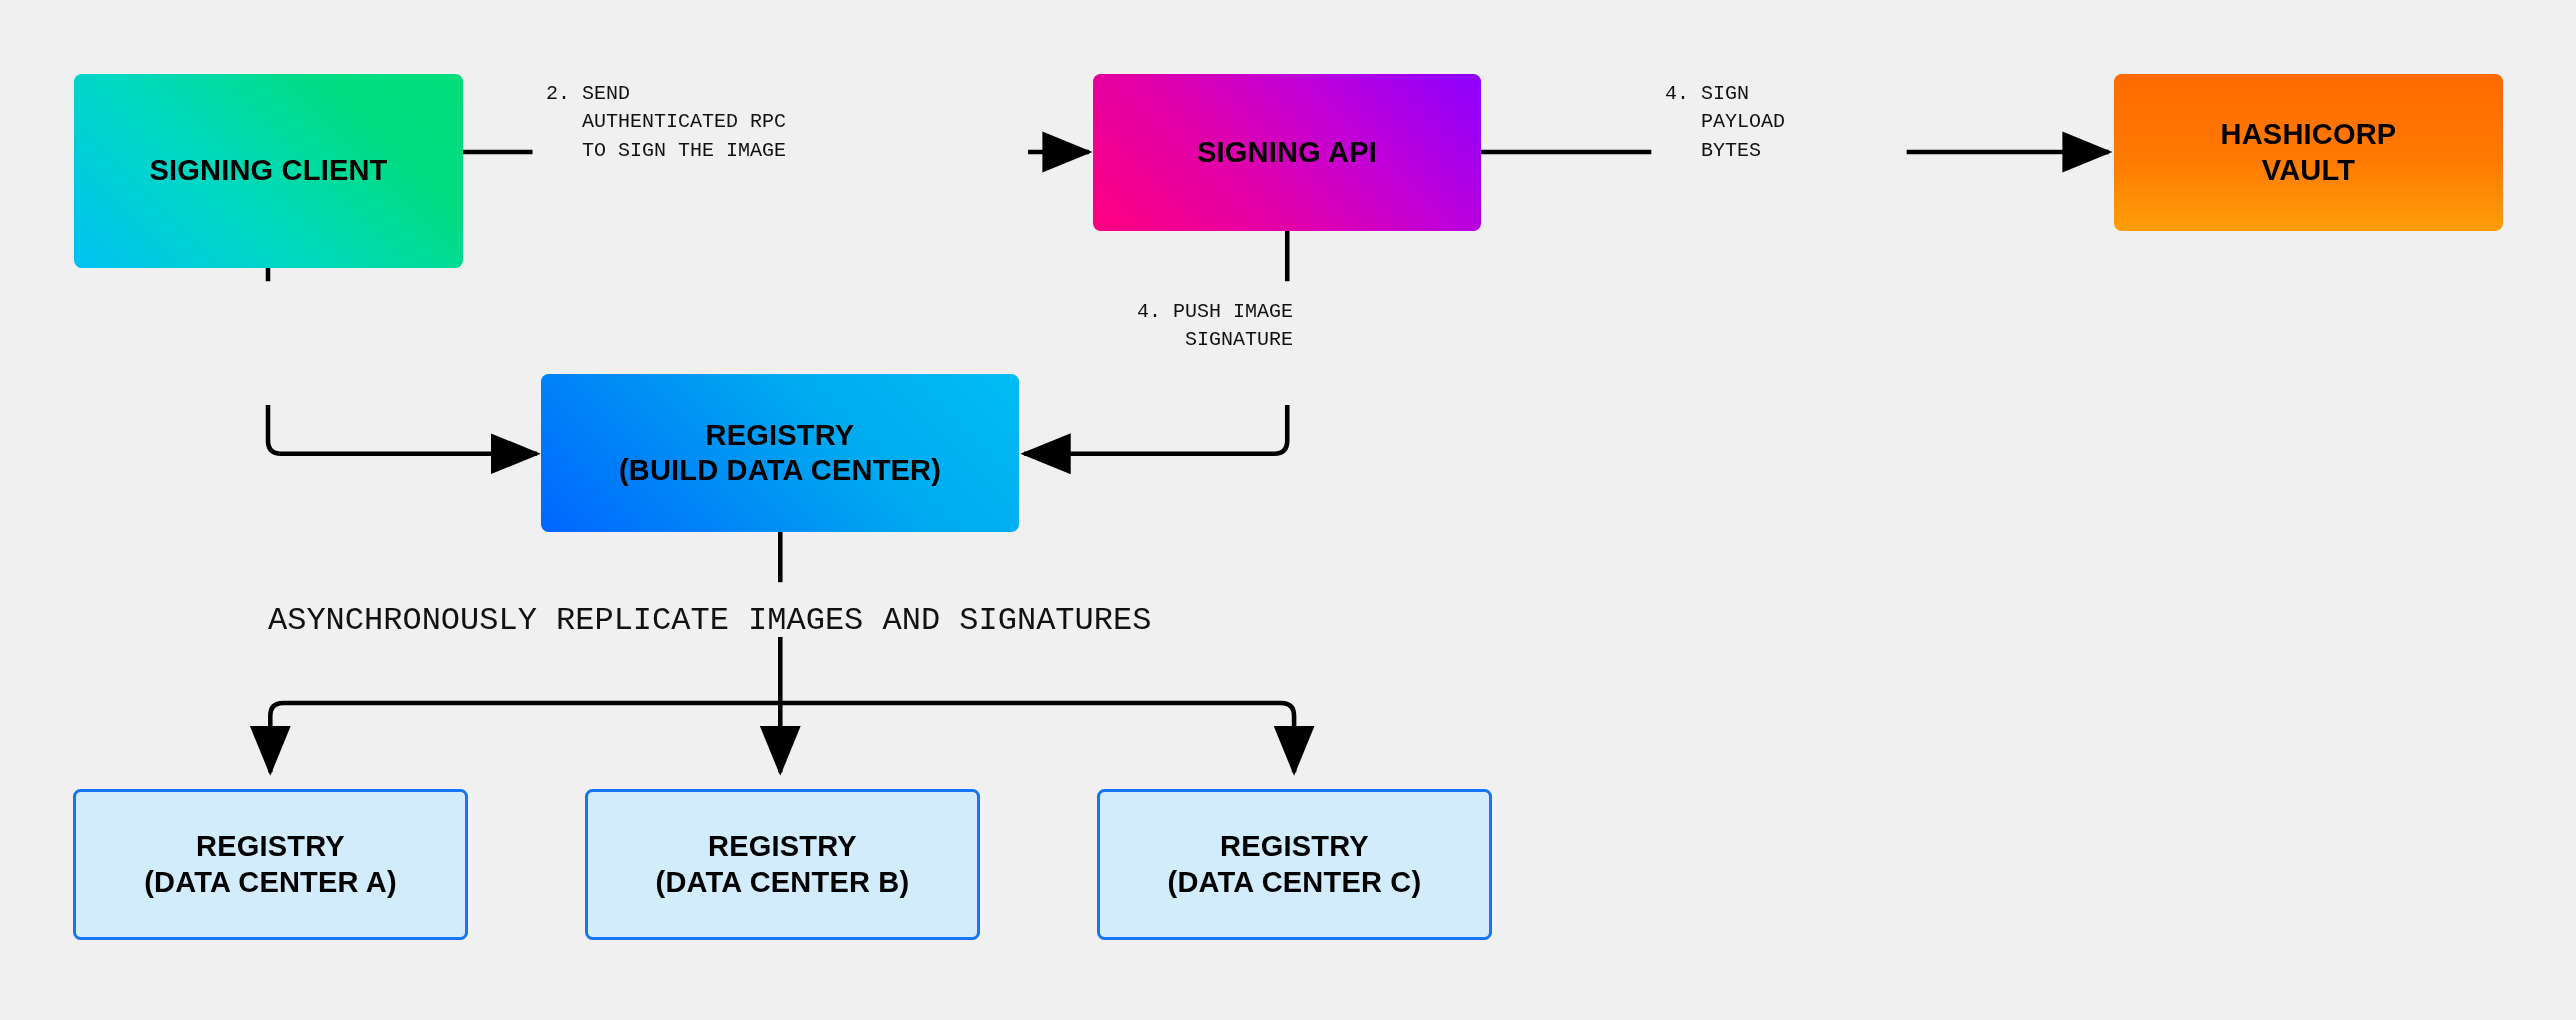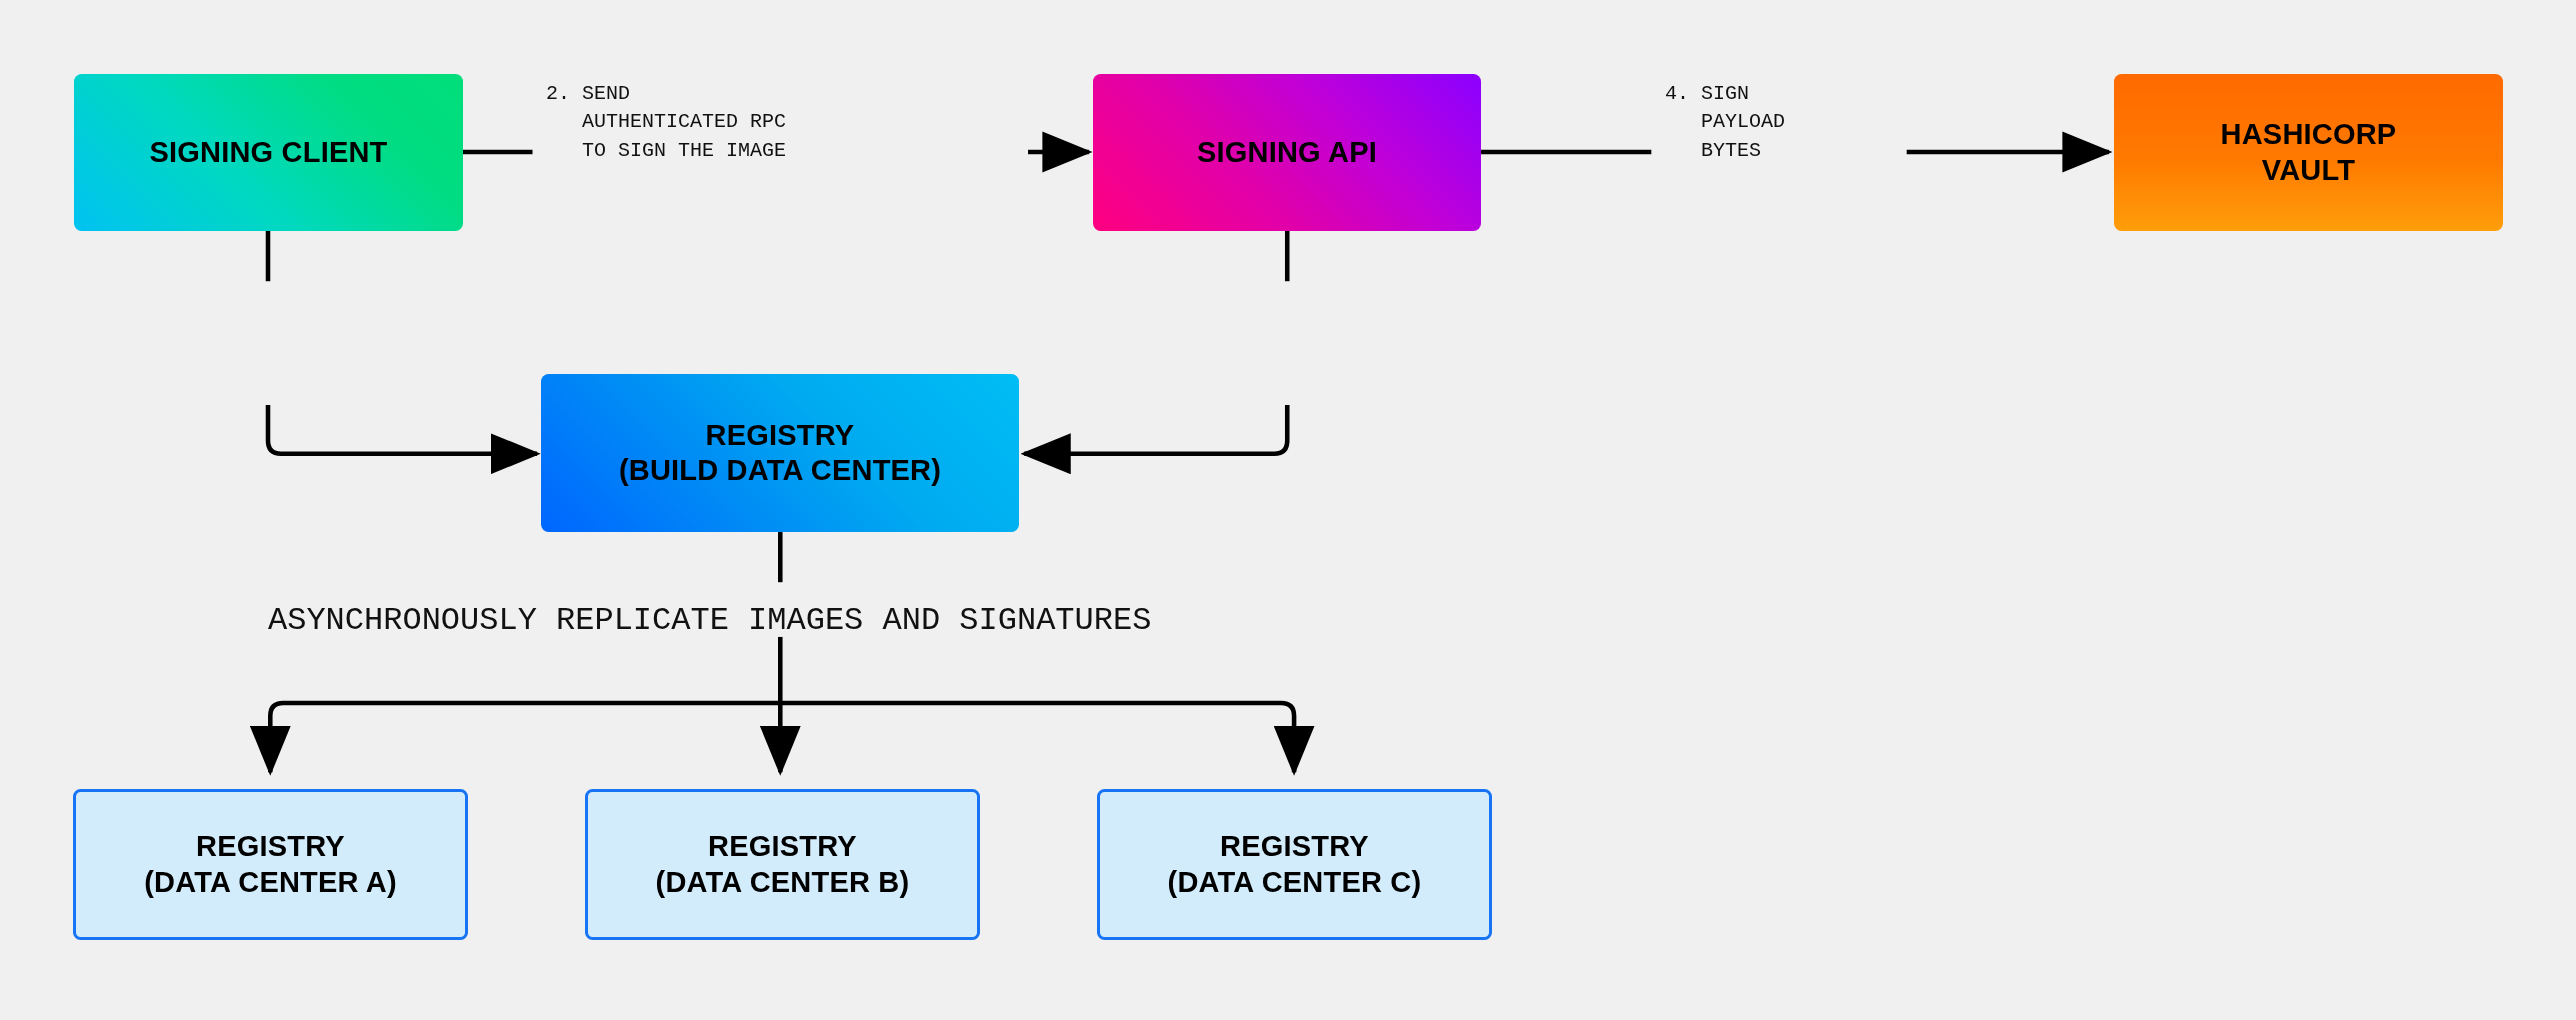--- a/index.html
+++ b/index.html
@@ -48,21 +48,21 @@
     letter-spacing: 0.2px;
   }
 
   .node .node-label {
     white-space: pre-line;
     padding: 0 9px;
   }
 
   #node-signing-client {
     left: 74px;  top: 74px;
-    width: 389px; height: 157px;
+    width: 389px; height: 194px;
     background: linear-gradient(45deg, #00c2f2 0%, #00d9c0 40%, #00dc82 75%, #00de7a 100%);
     font-size: 29px;
   }
 
   #node-signing-api {
     left: 1093px; top: 74px;
     width: 388px; height: 157px;
     background: linear-gradient(45deg, #ff0080 0%, #e000aa 38%, #c000d8 66%, #8b00ff 100%);
     font-size: 29px;
   }
@@ -185,17 +185,19 @@
 
 
   <div class="edge-label" id="label-step-2">2. SEND
    AUTHENTICATED RPC
    TO SIGN THE IMAGE</div>
 
   <div class="edge-label" id="label-step-3">4. SIGN
    PAYLOAD
    BYTES</div>
 
+  <div class="edge-label" id="label-step-4">4. PUSH IMAGE
+   SIGNATURE</div>
 
   <div class="edge-label" id="label-replicate">ASYNCHRONOUSLY REPLICATE IMAGES AND SIGNATURES</div>
 
 </div>
 
 
 </body></html>

